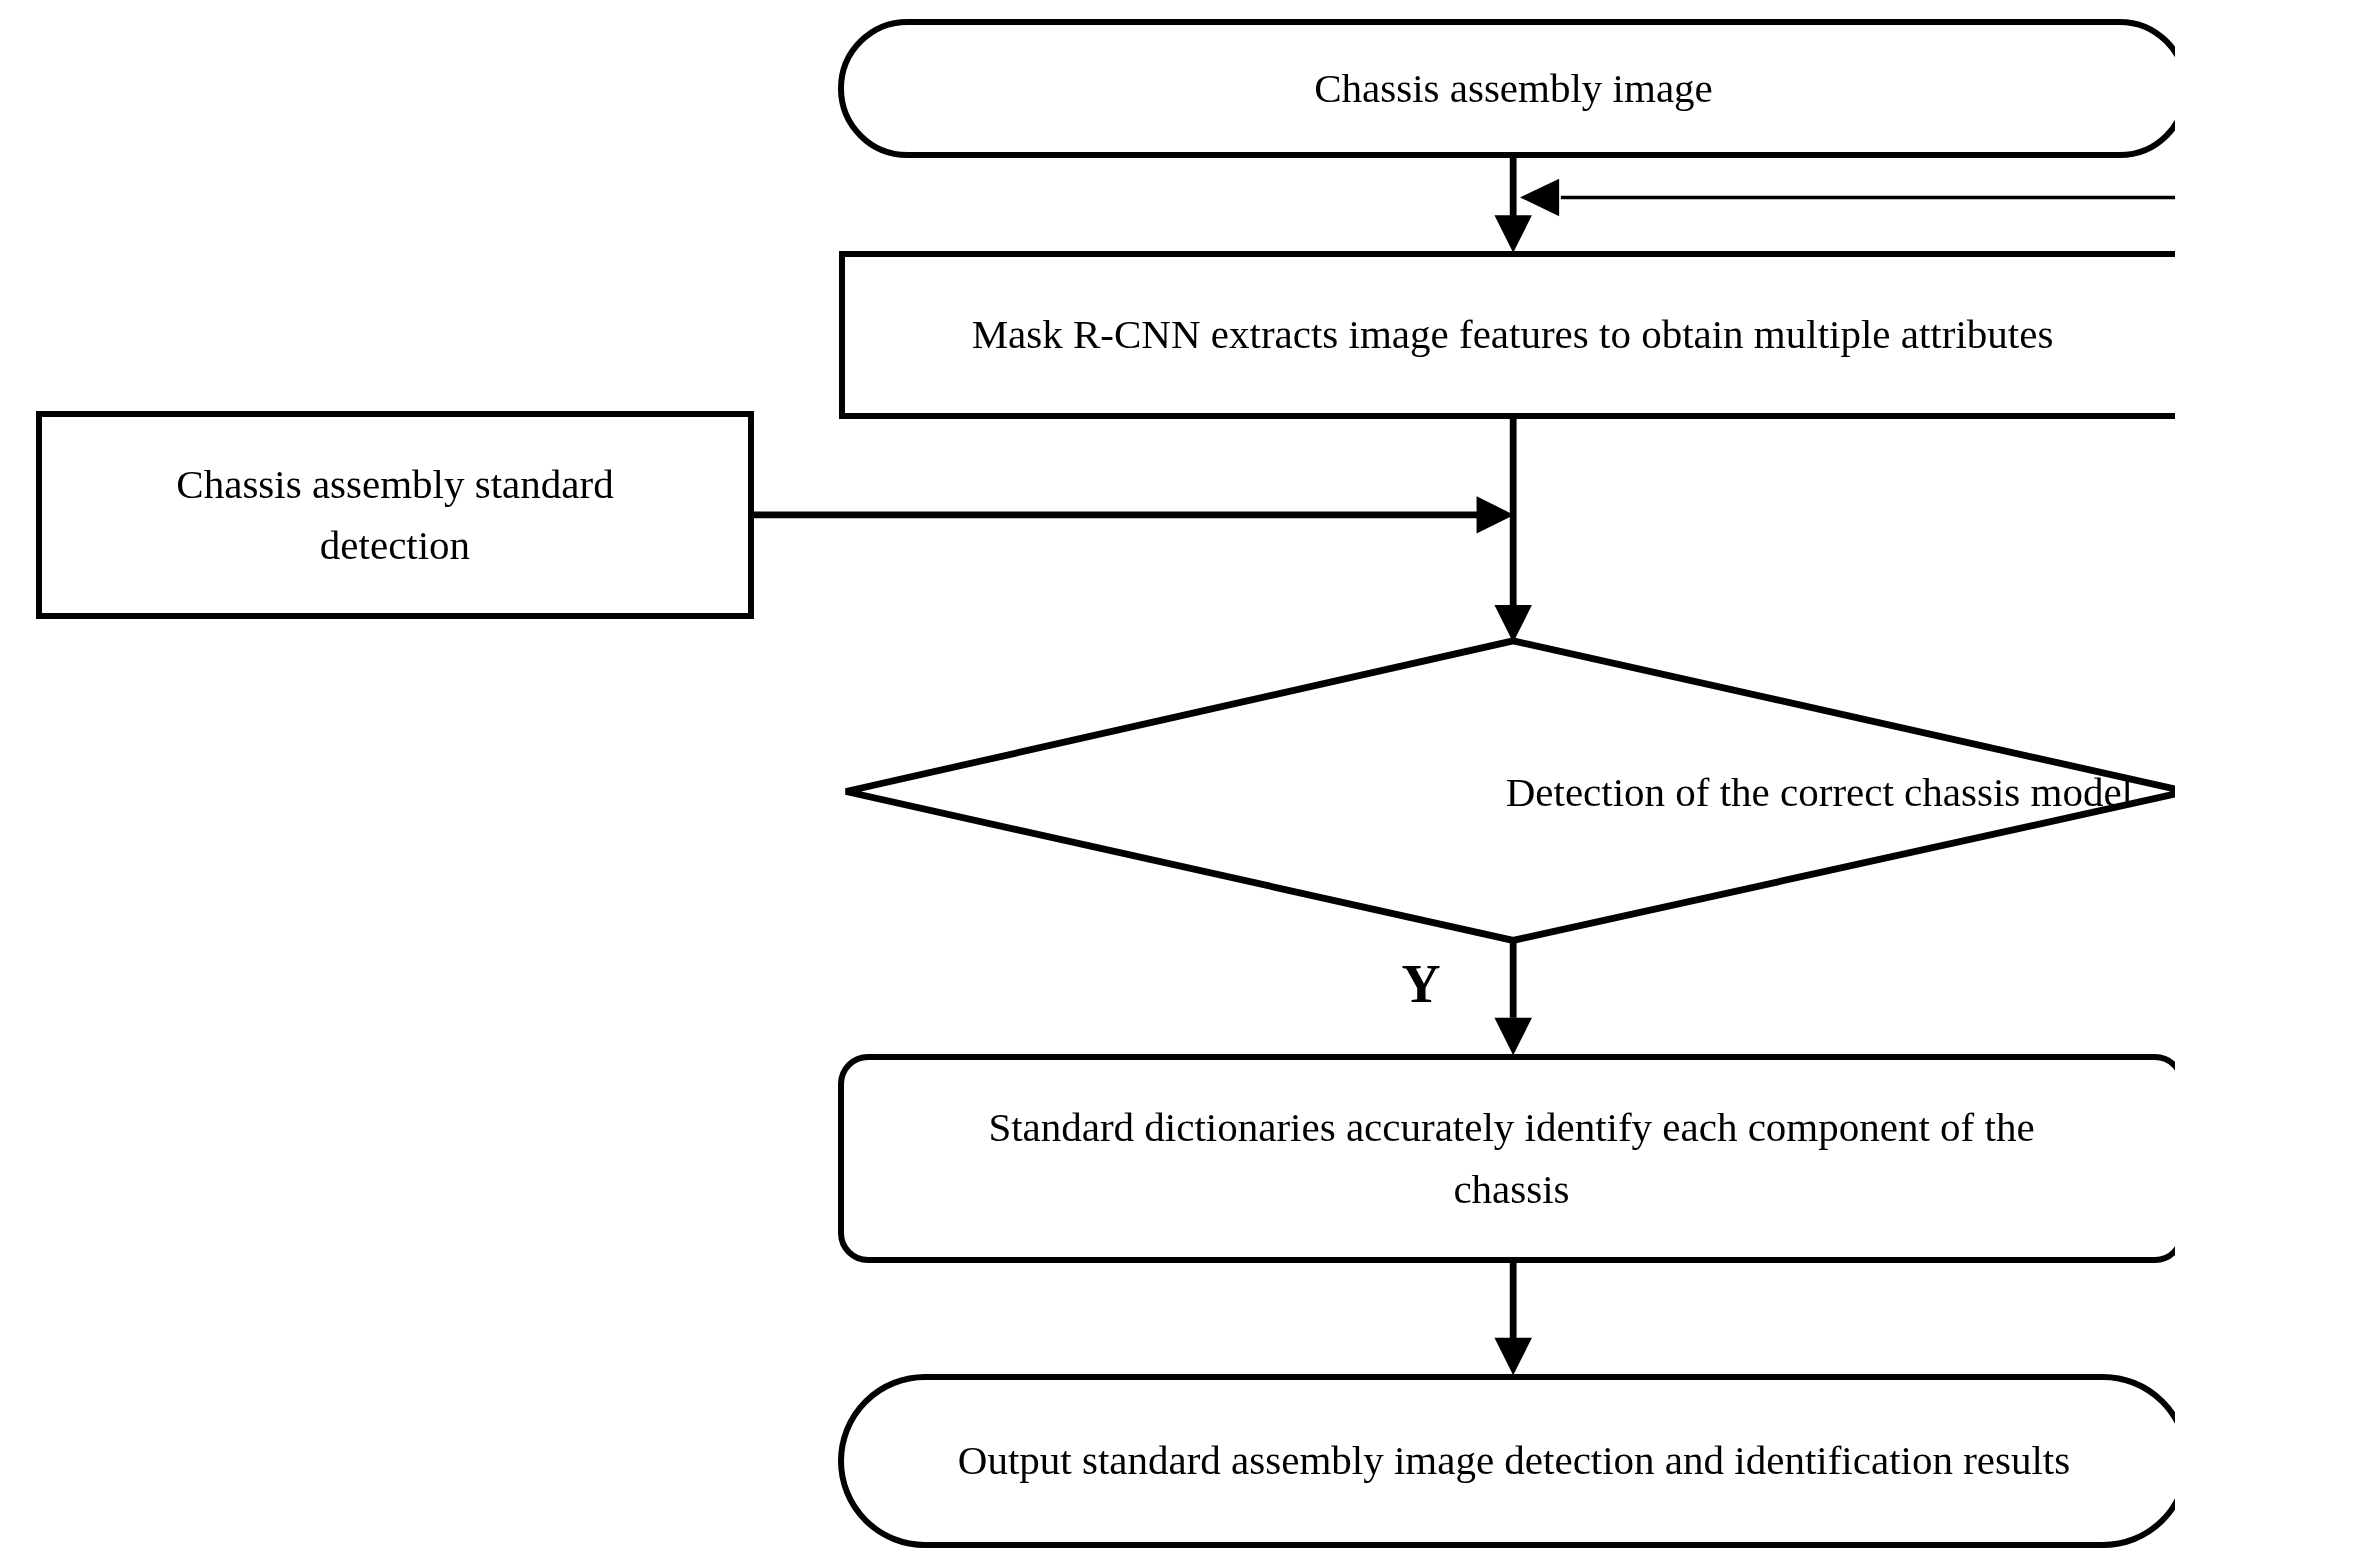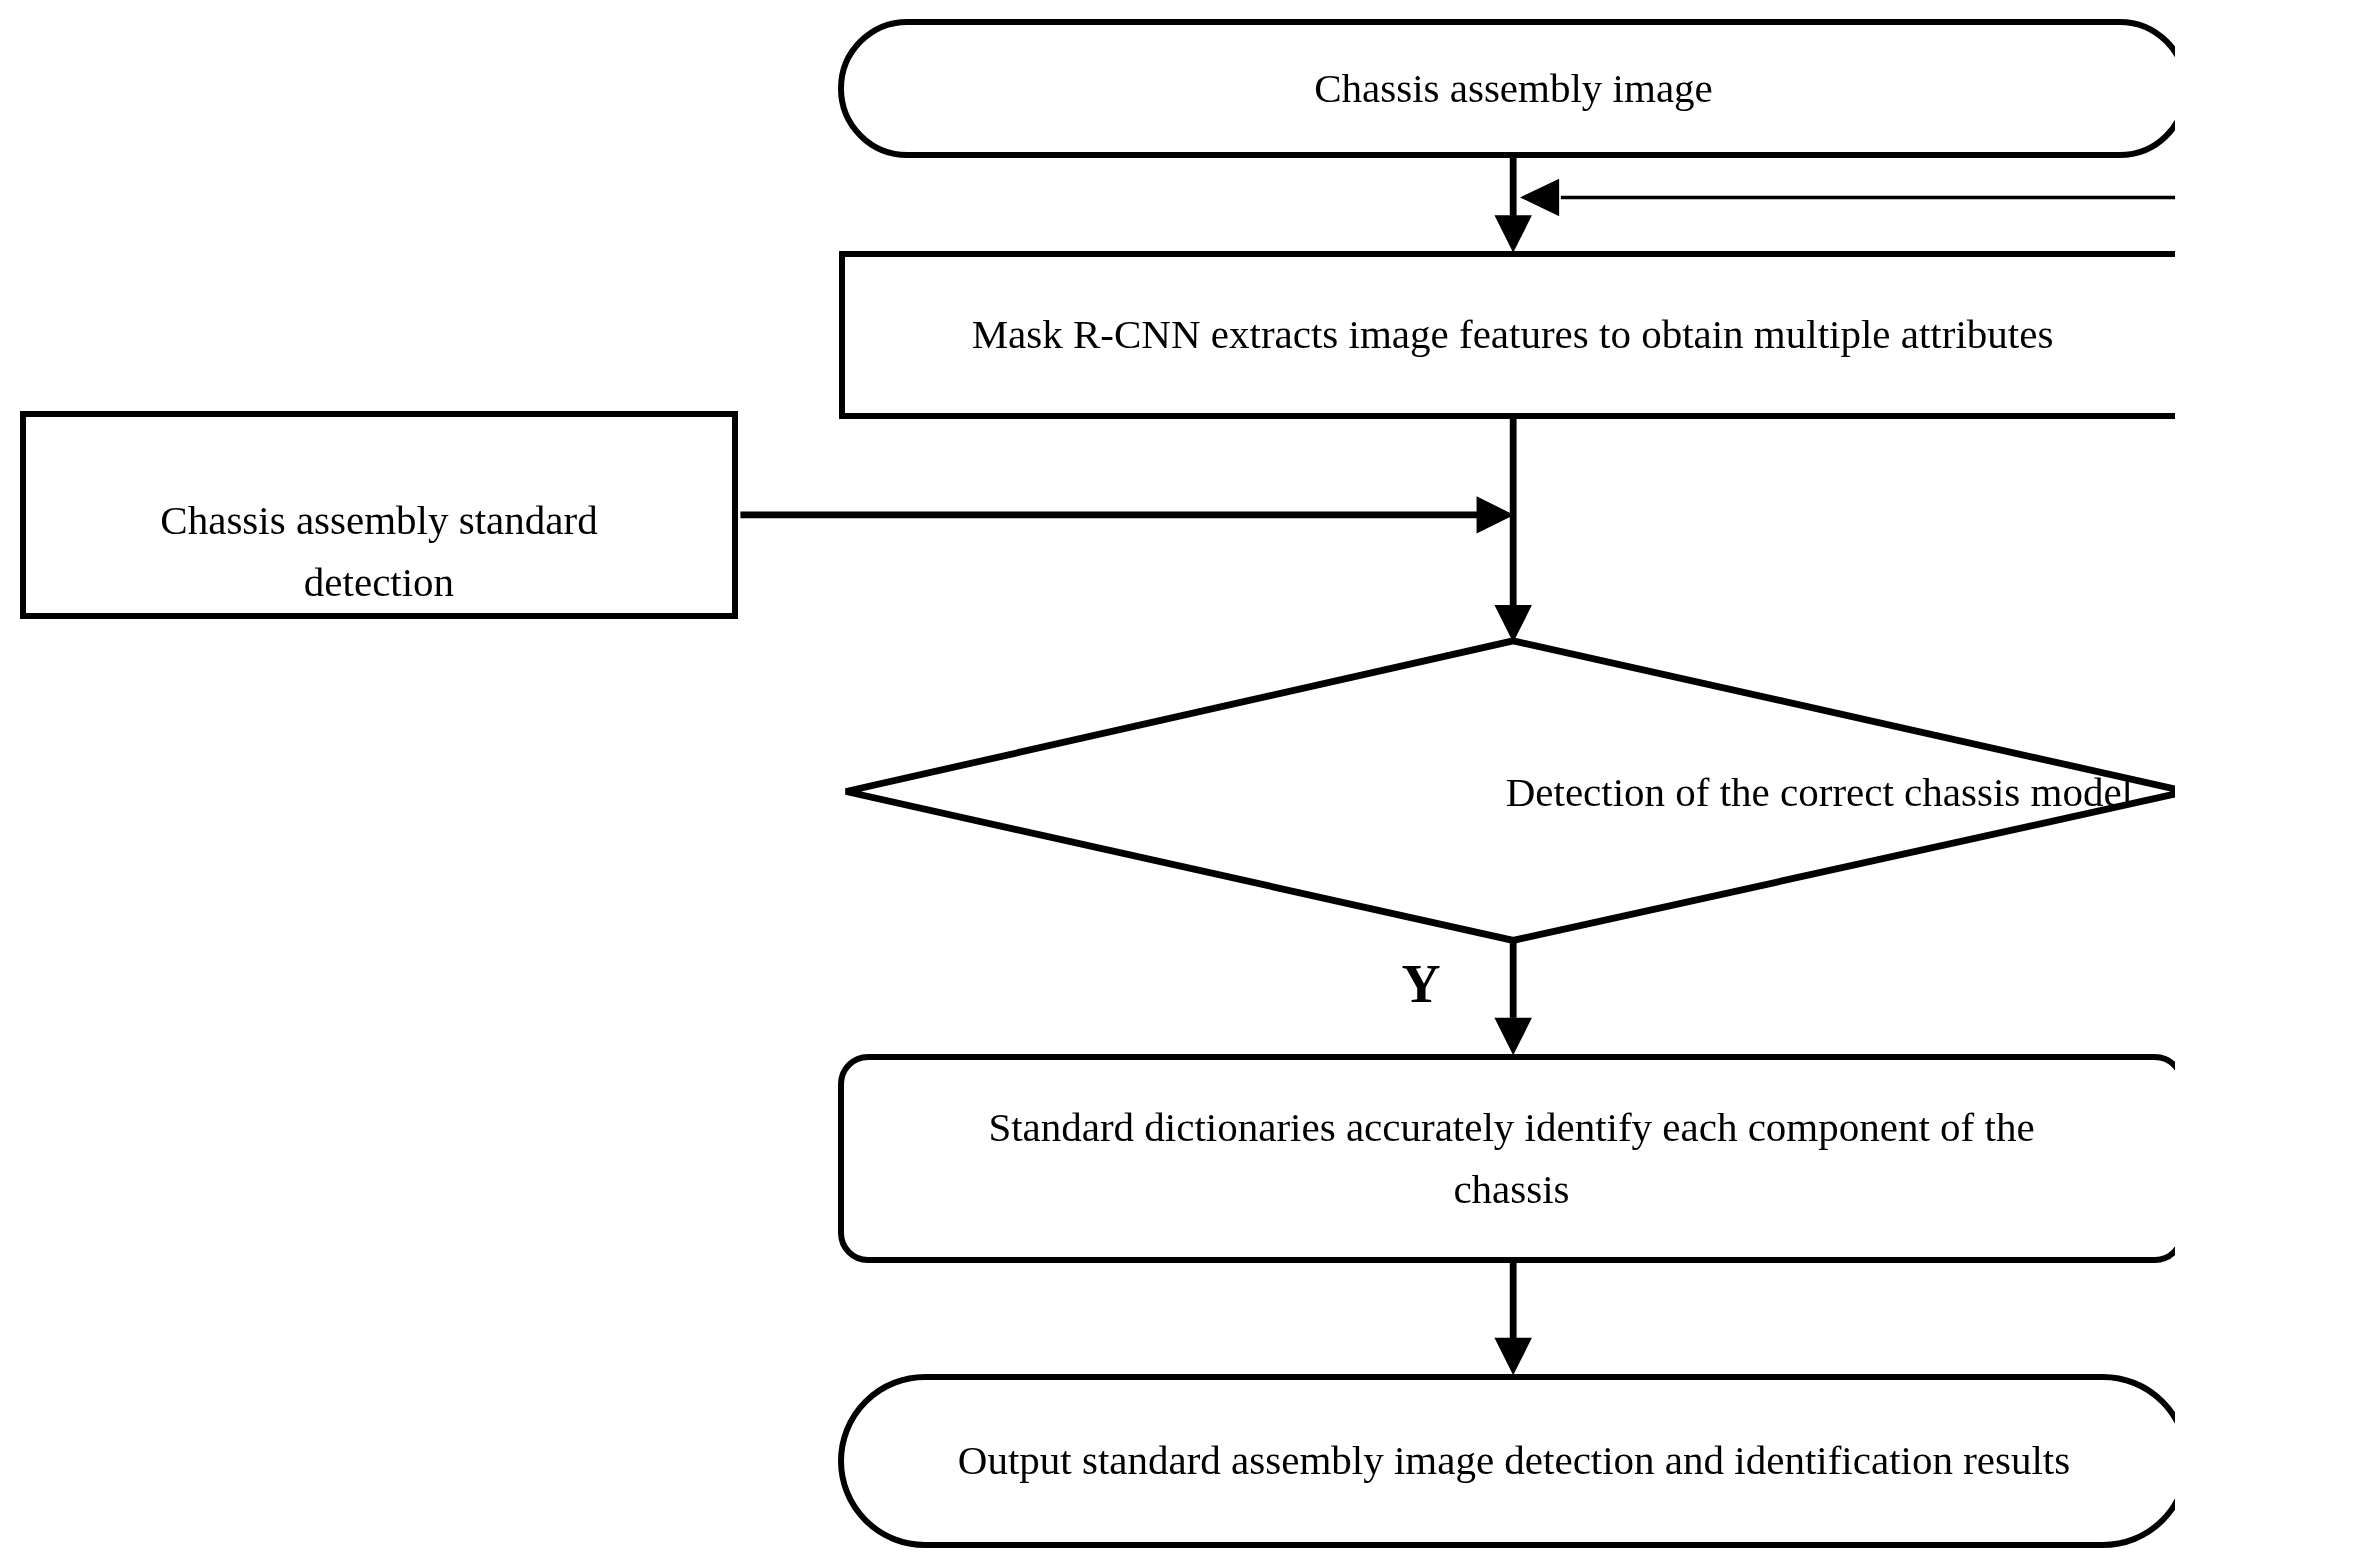--- a/index.html
+++ b/index.html
@@ -88,21 +88,21 @@
   </svg>
 
   <div class="node terminator nowrap" style="left:838px; top:19px; width:1351px; height:139px;">
     <span>Chassis assembly image</span>
   </div>
 
   <div class="node nowrap" style="left:839px; top:251px; width:1347px; height:168px;text-align:center;">
     <span>Mask R-CNN extracts image features to obtain multiple attributes</span>
   </div>
 
-  <div class="node" style="left:20px; top:411px; width:718px; height:208px;align-items:flex-end;">
+  <div class="node" style="left:36px; top:411px; width:718px; height:208px;">
     <div>
       <div>Chassis assembly standard</div>
       <div>detection</div>
     </div>
   </div>
 
   <div class="diamond-label" style="left:894px; top:728px; width:1239px; height:128px;justify-content:flex-end;">
     <span>Detection of the correct chassis model</span>
   </div>
 

